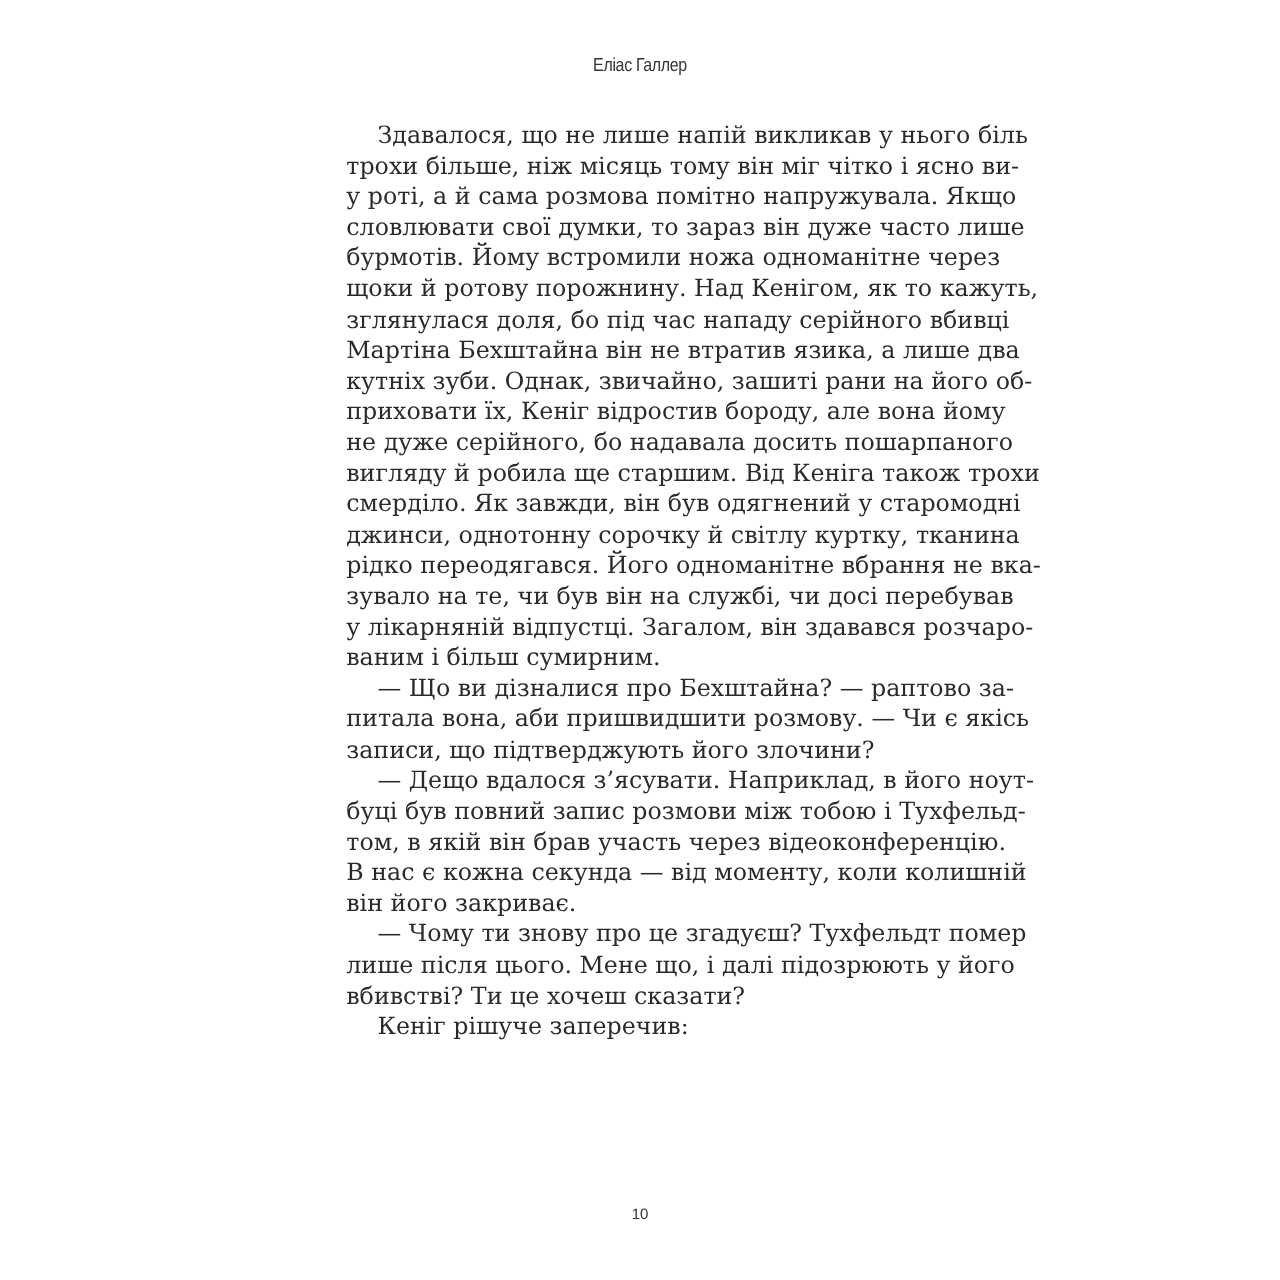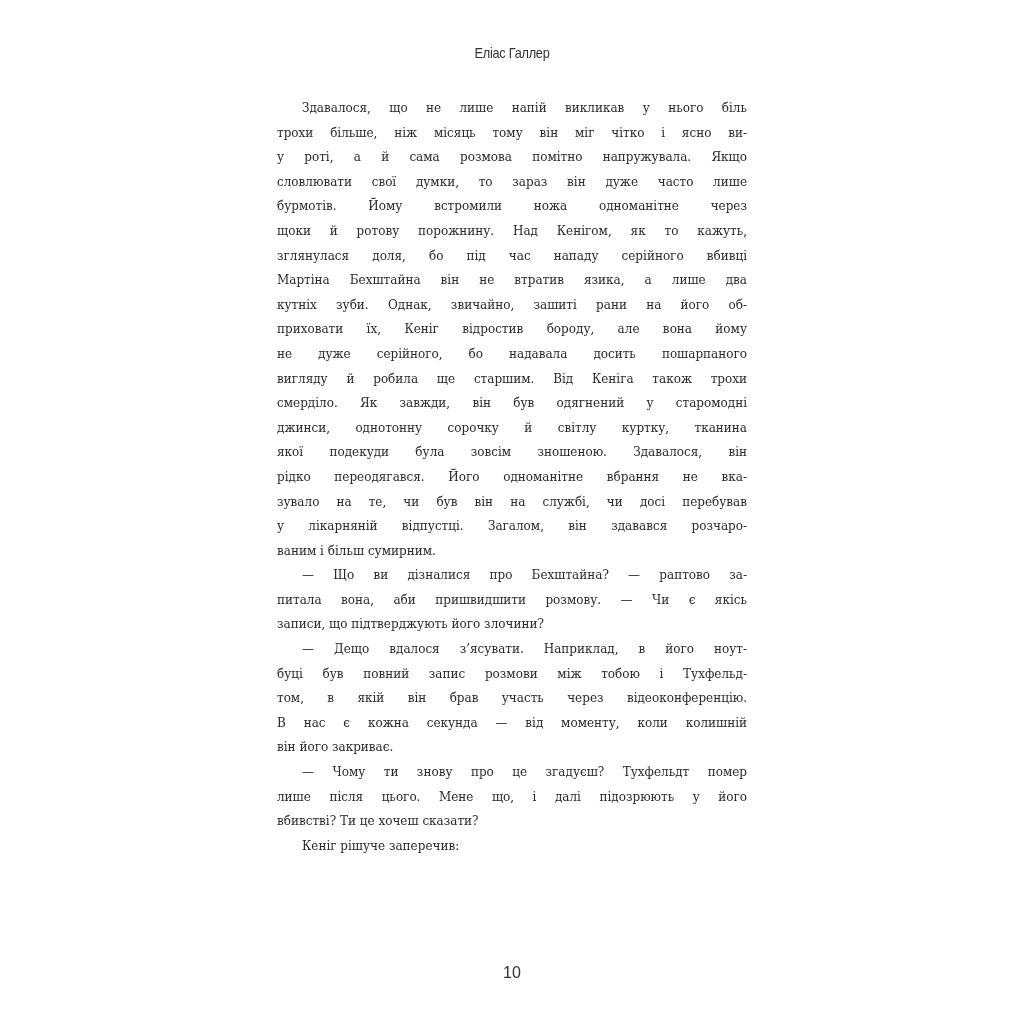--- a/index.html
+++ b/index.html
@@ -8,35 +8,35 @@
       position: absolute; top: 44px; left: 0; width: 1024px;
       text-align: center;
       font-family: "Liberation Sans", sans-serif;
       font-size: 15px; color: #333333;
       letter-spacing: -0.3px;
       transform: scaleX(0.85);
     }
     .text-block {
       position: absolute; top: 96px; left: 277px; width: 470px;
       font-family: "DejaVu Serif", serif;
-      font-size: 12px; line-height: 24.6px;
+      font-size: 19px; line-height: 24.6px;
       color: #2a2a2a;
     }
     .line {
       display: block; white-space: nowrap;
       text-align: justify; text-align-last: justify;
       height: 24.6px;
     }
     .line.indent { padding-left: 25px; }
     .line.last { text-align-last: left; }
     .page-number {
       position: absolute; top: 964px; left: 0; width: 1024px;
       text-align: center;
       font-family: "Liberation Sans", sans-serif;
-      font-size: 16px; color: #333333;
+      font-size: 12px; color: #333333;
     }
   </style>
 </head>
 <body>
 
 <div class="header">Еліас Галлер</div>
 
 <div class="text-block" id="text-block">
     <span class="line indent">Здавалося, що не лише напій викликав у нього біль</span>
     <span class="line">трохи більше, ніж місяць тому він міг чітко і ясно ви-</span>
@@ -45,21 +45,20 @@
     <span class="line">бурмотів. Йому встромили ножа одноманітне через</span>
     <span class="line">щоки й ротову порожнину. Над Кенігом, як то кажуть,</span>
     <span class="line">зглянулася доля, бо під час нападу серійного вбивці</span>
     <span class="line">Мартіна Бехштайна він не втратив язика, а лише два</span>
     <span class="line">кутніх зуби. Однак, звичайно, зашиті рани на його об-</span>
     <span class="line">приховати їх, Кеніг відростив бороду, але вона йому</span>
     <span class="line">не дуже серійного, бо надавала досить пошарпаного</span>
     <span class="line">вигляду й робила ще старшим. Від Кеніга також трохи</span>
     <span class="line">смерділо. Як завжди, він був одягнений у старомодні</span>
     <span class="line">джинси, однотонну сорочку й світлу куртку, тканина</span>
-    <span class="line">якої подекуди була зовсім зношеною. Здавалося, він</span>
     <span class="line">рідко переодягався. Його одноманітне вбрання не вка-</span>
     <span class="line">зувало на те, чи був він на службі, чи досі перебував</span>
     <span class="line">у лікарняній відпустці. Загалом, він здавався розчаро-</span>
     <span class="line last">ваним і більш сумирним.</span>
     <span class="line indent">— Що ви дізналися про Бехштайна? — раптово за-</span>
     <span class="line">питала вона, аби пришвидшити розмову. — Чи є якісь</span>
     <span class="line last">записи, що підтверджують його злочини?</span>
     <span class="line indent">— Дещо вдалося з’ясувати. Наприклад, в його ноут-</span>
     <span class="line">буці був повний запис розмови між тобою і Тухфельд-</span>
     <span class="line">том, в якій він брав участь через відеоконференцію.</span>

